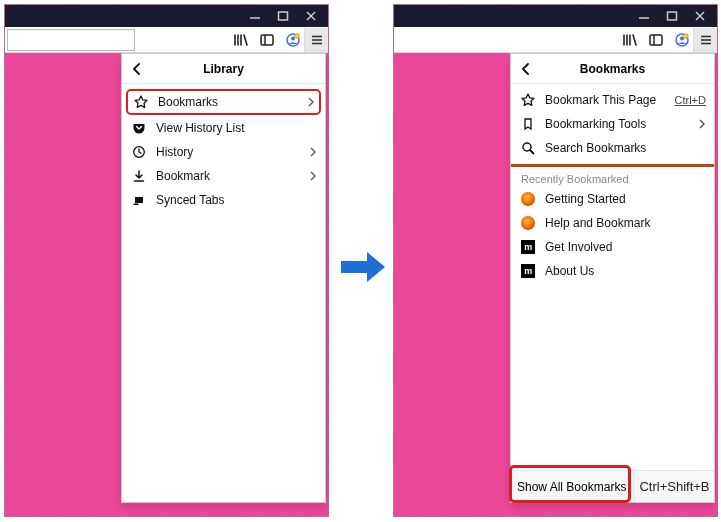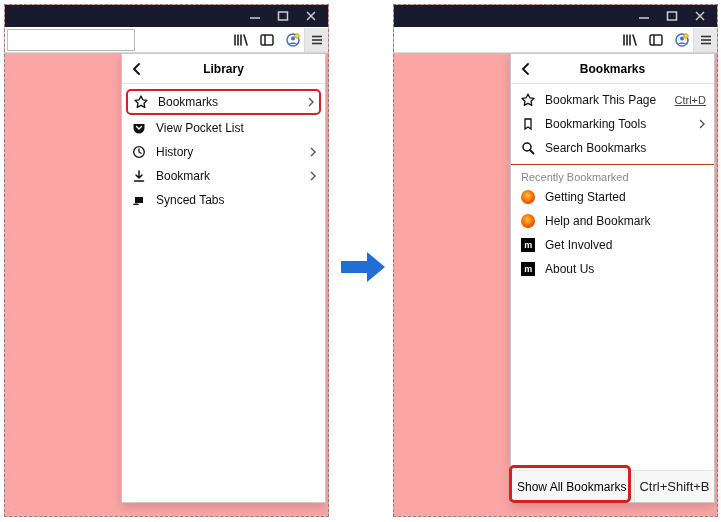--- a/index.html
+++ b/index.html
@@ -8,21 +8,21 @@
     font-family: "Segoe UI", Arial, sans-serif;
     font-size: 12px;
     background: #fff;
     width: 721px;
     height: 522px;
     position: relative;
   }
   .pane {
     position: absolute;
     border: 1.5px dashed #888;
-    background: #fca5a5;
+    background: #ec4899;
   }
   .pane-left { left: 4px; top: 4px; width: 325px; height: 513px; }
   .pane-right { left: 393px; top: 4px; width: 325px; height: 513px; }
 
   .titlebar {
     height: 22px;
     background: #1a1a2e;
     display: flex;
     justify-content: flex-end;
     align-items: center;
@@ -261,21 +261,21 @@
           </span>
       </div>
 
       <div class="menu-item">
         <span class="mi-icon">
             <svg width="14" height="14" viewBox="0 0 14 14">
               <path d="M1.5 3h11v4a5.5 5.5 0 0 1-11 0z" fill="#111"></path>
               <path d="M4.5 5.5L7 8l2.5-2.5" fill="none" stroke="#fff" stroke-width="1.4" stroke-linecap="round" stroke-linejoin="round"></path>
             </svg>
           </span>
-        <span class="mi-label">View Pocket List</span>
+        <span class="mi-label">View History List</span>
       </div>
 
       <div class="menu-item">
         <span class="mi-icon">
             <svg width="14" height="14" viewBox="0 0 14 14">
               <circle cx="7" cy="7" r="5.3" fill="none" stroke="#111" stroke-width="1.3"></circle>
               <path d="M7 4v3l2 1.3" fill="none" stroke="#111" stroke-width="1.3" stroke-linecap="round"></path>
             </svg>
           </span>
         <span class="mi-label">History</span>
@@ -367,21 +367,21 @@
   <div class="panel panel-right">
     <div class="panel-header">
       <span class="back">
           <svg width="12" height="12" viewBox="0 0 12 12">
             <path d="M8 1L3 6l5 5" fill="none" stroke="#111" stroke-width="1.8" stroke-linecap="round" stroke-linejoin="round"></path>
           </svg>
         </span>
       <span class="title">Bookmarks</span>
     </div>
 
-    <div class="menu-list" style="border-bottom:1px solid #c2410c;">
+    <div class="menu-list" style="border-bottom:3px solid #c2410c;">
       <div class="menu-item">
         <span class="mi-icon">
             <svg width="14" height="14" viewBox="0 0 14 14">
               <path d="M7 1l1.8 3.8 4.2.5-3 2.9.8 4.1L7 10.3 3.2 12.3 4 8.2 1 5.3l4.2-.5z" fill="none" stroke="#111" stroke-width="1.3" stroke-linejoin="round"></path>
             </svg>
           </span>
         <span class="mi-label">Bookmark This Page</span>
         <span class="mi-right">Ctrl+D</span>
       </div>
       <div class="menu-item">

